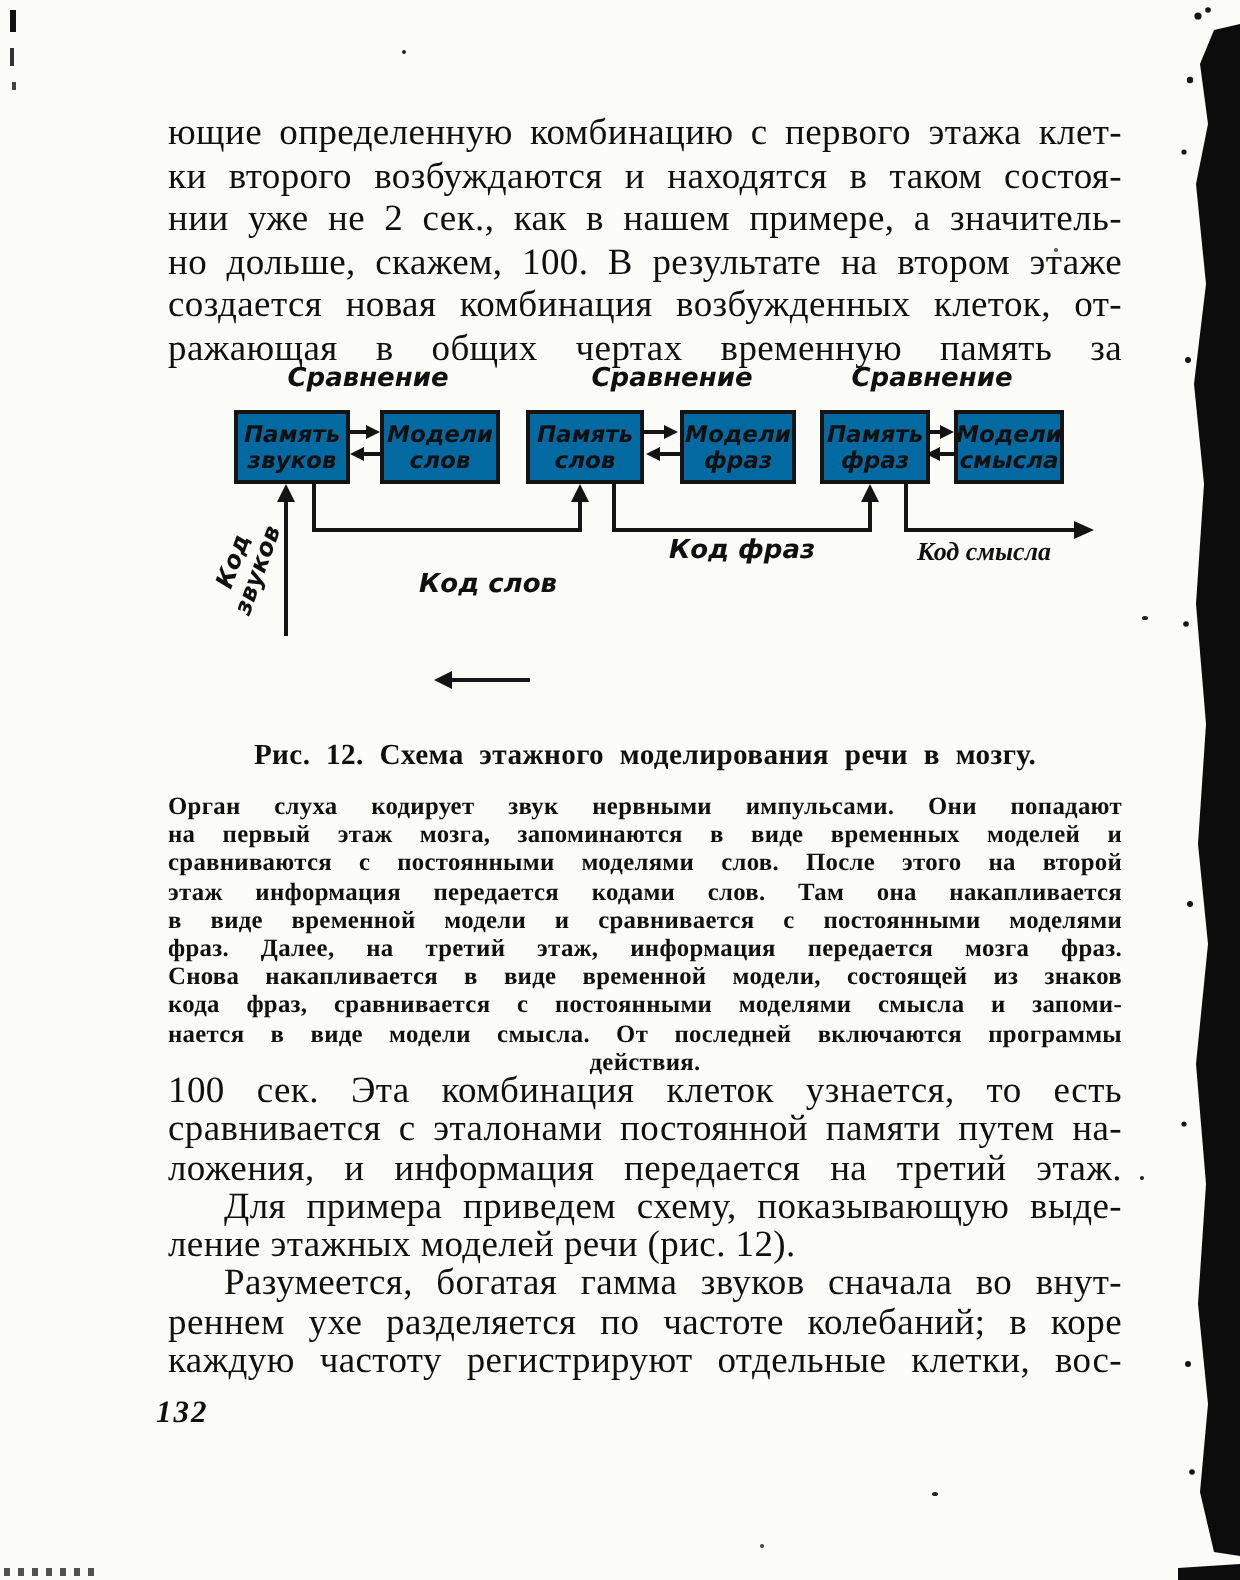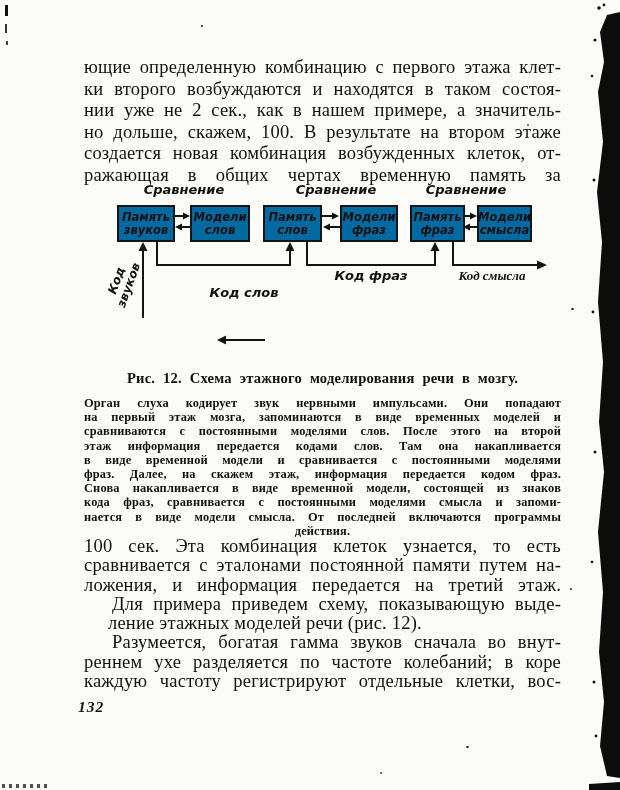--- a/index.html
+++ b/index.html
@@ -18,21 +18,21 @@
     line-height:21.6px;
     height:21.6px;
     letter-spacing:0.2px;
     text-align:justify;
     text-align-last:justify;
     white-space:nowrap;
   }
   .bline.just { white-space:normal; }
   .bline2 { font-size:18.5px; line-height:19.3px; height:19.3px; letter-spacing:0.2px;
             text-align:justify; text-align-last:justify; white-space:normal; }
-  .bline2.left { text-align:center; text-align-last:left; white-space:nowrap;margin-left:24px; }
+  .bline2.left { text-align:center; text-align-last:left; white-space:nowrap; }
   .bline2.indent { padding-left:28px; }
   
   .fline {
     font-size:12.4px;
     font-weight:bold;
     line-height:14.2px;
     height:14.2px;
     letter-spacing:0.15px;
     text-align:justify;
     text-align-last:justify;
@@ -180,21 +180,21 @@
 </div>
 
 <div class="caption">Рис. 12. Схема этажного моделирования речи в мозгу.</div>
 
 <div class="text-block" style="top:396px;">
   <div class="fline">Орган слуха кодирует звук нервными импульсами. Они попадают</div>
   <div class="fline">на первый этаж мозга, запоминаются в виде временных моделей и</div>
   <div class="fline">сравниваются с постоянными моделями слов. После этого на второй</div>
   <div class="fline">этаж информация передается кодами слов. Там она накапливается</div>
   <div class="fline">в виде временной модели и сравнивается с постоянными моделями</div>
-  <div class="fline">фраз. Далее, на скажем этаж, информация передается кодом фраз.</div>
+  <div class="fline">фраз. Далее, на третий этаж, информация передается мозга фраз.</div>
   <div class="fline">Снова накапливается в виде временной модели, состоящей из знаков</div>
   <div class="fline">кода фраз, сравнивается с постоянными моделями смысла и запоми-</div>
   <div class="fline">нается в виде модели смысла. От последней включаются программы</div>
   <div class="fline center">действия.</div>
 </div>
 
 <div class="text-block" style="top:537px;">
   <div class="bline2">100 сек. Эта комбинация клеток узнается, то есть</div>
   <div class="bline2">сравнивается с эталонами постоянной памяти путем на-</div>
   <div class="bline2">ложения, и информация передается на третий этаж.</div>

